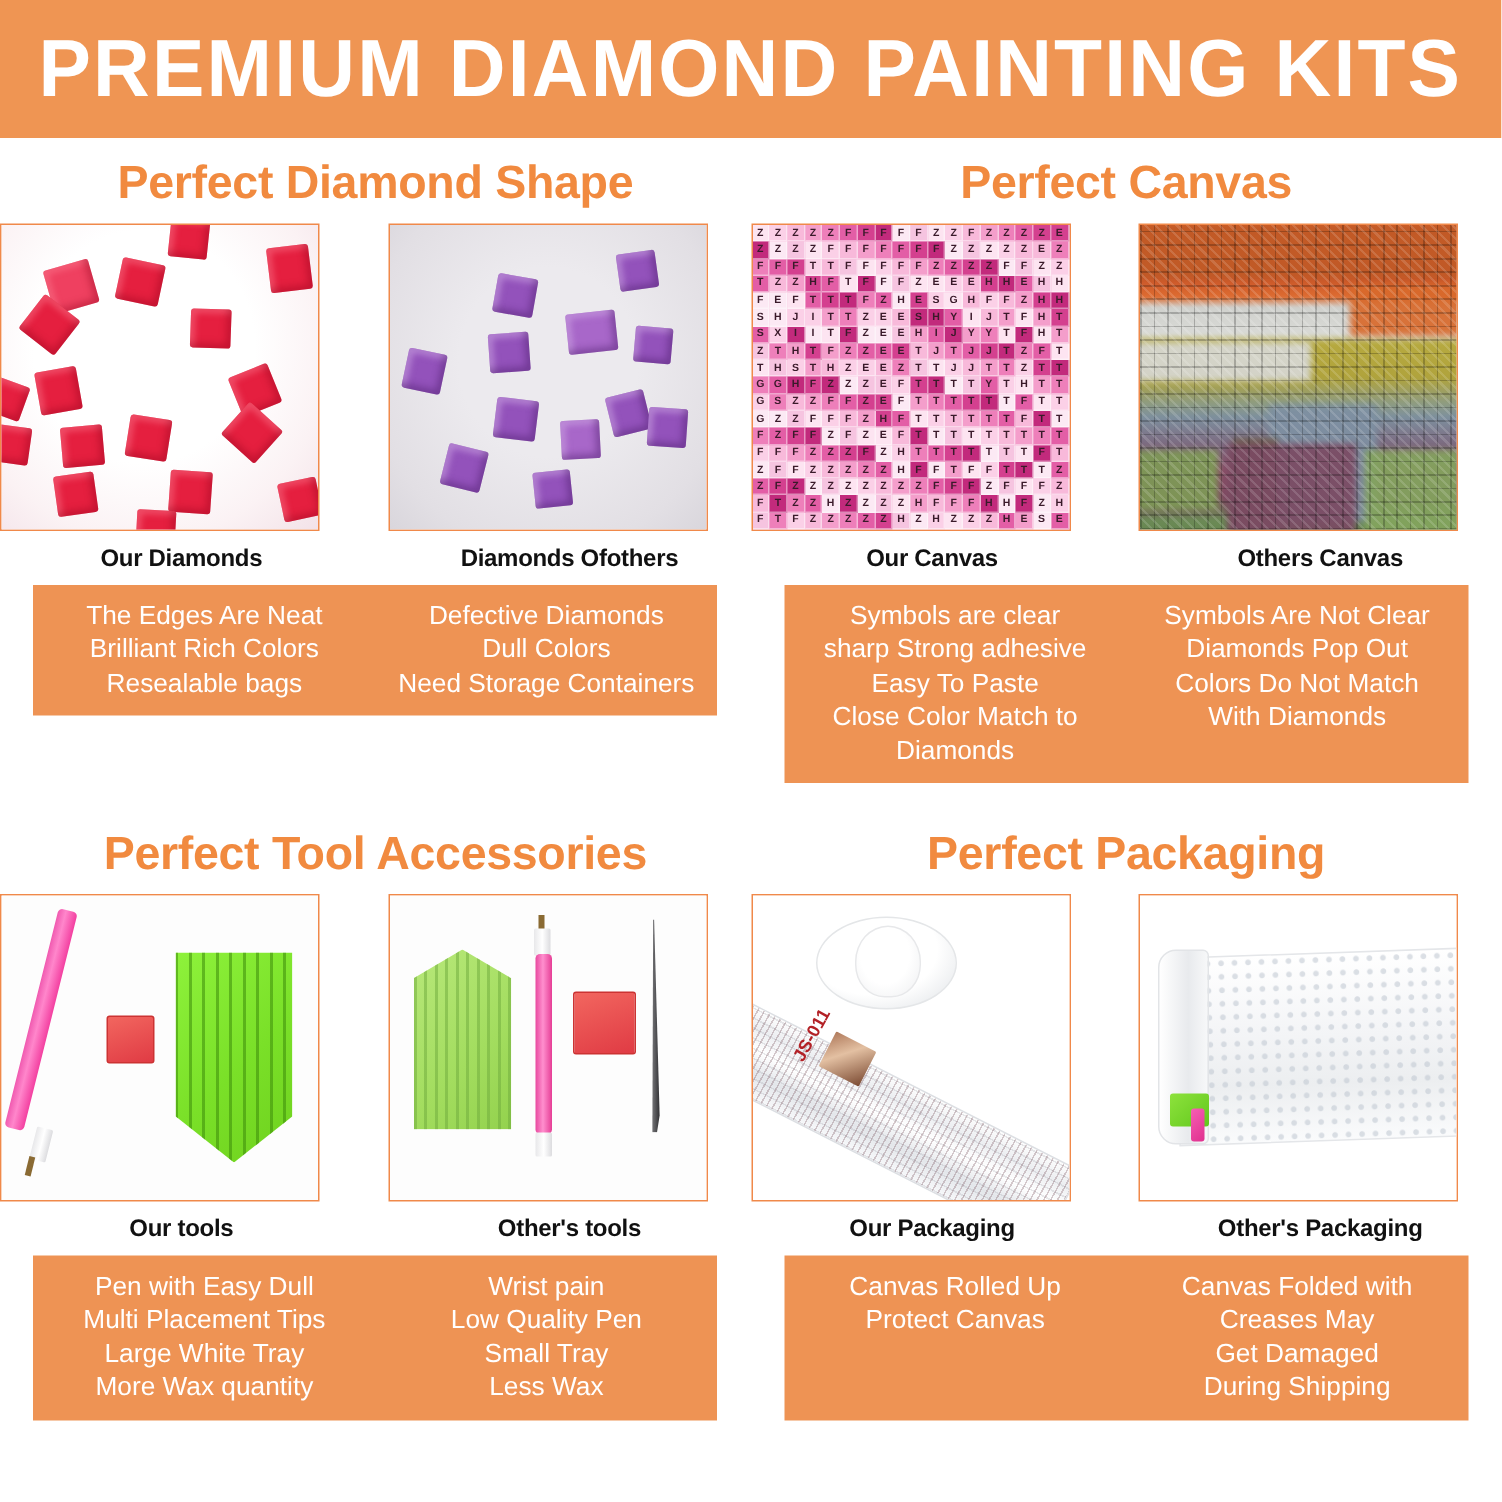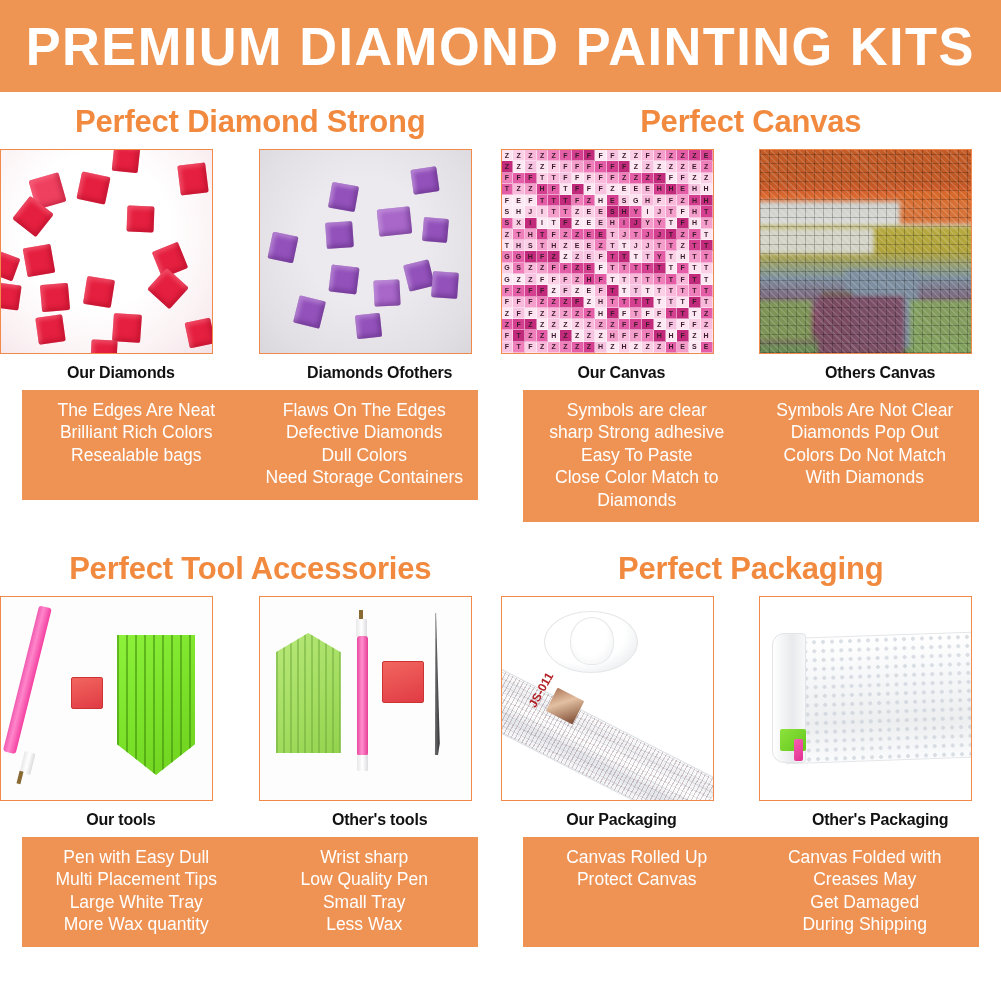--- a/index.html
+++ b/index.html
@@ -273,21 +273,21 @@
 
 <div class="header">
   <div class="header-title">PREMIUM DIAMOND PAINTING KITS</div>
 </div>
 
 <div class="board">
 
   <div class="row-sections">
 
     <div class="half">
-      <div class="section-title">Perfect Diamond Strong</div>
+      <div class="section-title">Perfect Diamond Shape</div>
       <div class="pics">
 
         <div class="pic-wrap">
           <div class="pic">
             <div class="scatter red">
               <div class="dm red" style="left:112px;top:-4px;width:26px;height:26px;transform:rotate(6deg)"></div>
               <div class="dm red light" style="left:31px;top:26px;width:31px;height:30px;transform:rotate(-16deg)"></div>
               <div class="dm red" style="left:78px;top:24px;width:29px;height:28px;transform:rotate(12deg)"></div>
               <div class="dm red" style="left:178px;top:14px;width:28px;height:30px;transform:rotate(-7deg)"></div>
               <div class="dm red" style="left:17px;top:52px;width:30px;height:29px;transform:rotate(38deg)"></div>
@@ -329,21 +329,20 @@
         </div>
 
       </div>
       <div class="banner">
         <div class="banner-col">
             <div>The Edges Are Neat</div>
             <div>Brilliant Rich Colors</div>
             <div>Resealable bags</div>
           </div>
         <div class="banner-col">
-            <div>Flaws On The Edges</div>
             <div>Defective Diamonds</div>
             <div>Dull Colors</div>
             <div>Need Storage Containers</div>
           </div>
       </div>
     </div>
 
     <div class="half">
       <div class="section-title">Perfect Canvas</div>
       <div class="pics">
@@ -761,21 +760,21 @@
 
       </div>
       <div class="banner">
         <div class="banner-col">
             <div>Pen with Easy Dull</div>
             <div>Multi Placement Tips</div>
             <div>Large White Tray</div>
             <div>More Wax quantity</div>
           </div>
         <div class="banner-col">
-            <div>Wrist sharp</div>
+            <div>Wrist pain</div>
             <div>Low Quality Pen</div>
             <div>Small Tray</div>
             <div>Less Wax</div>
           </div>
       </div>
     </div>
 
     <div class="half">
       <div class="section-title">Perfect Packaging</div>
       <div class="pics">

